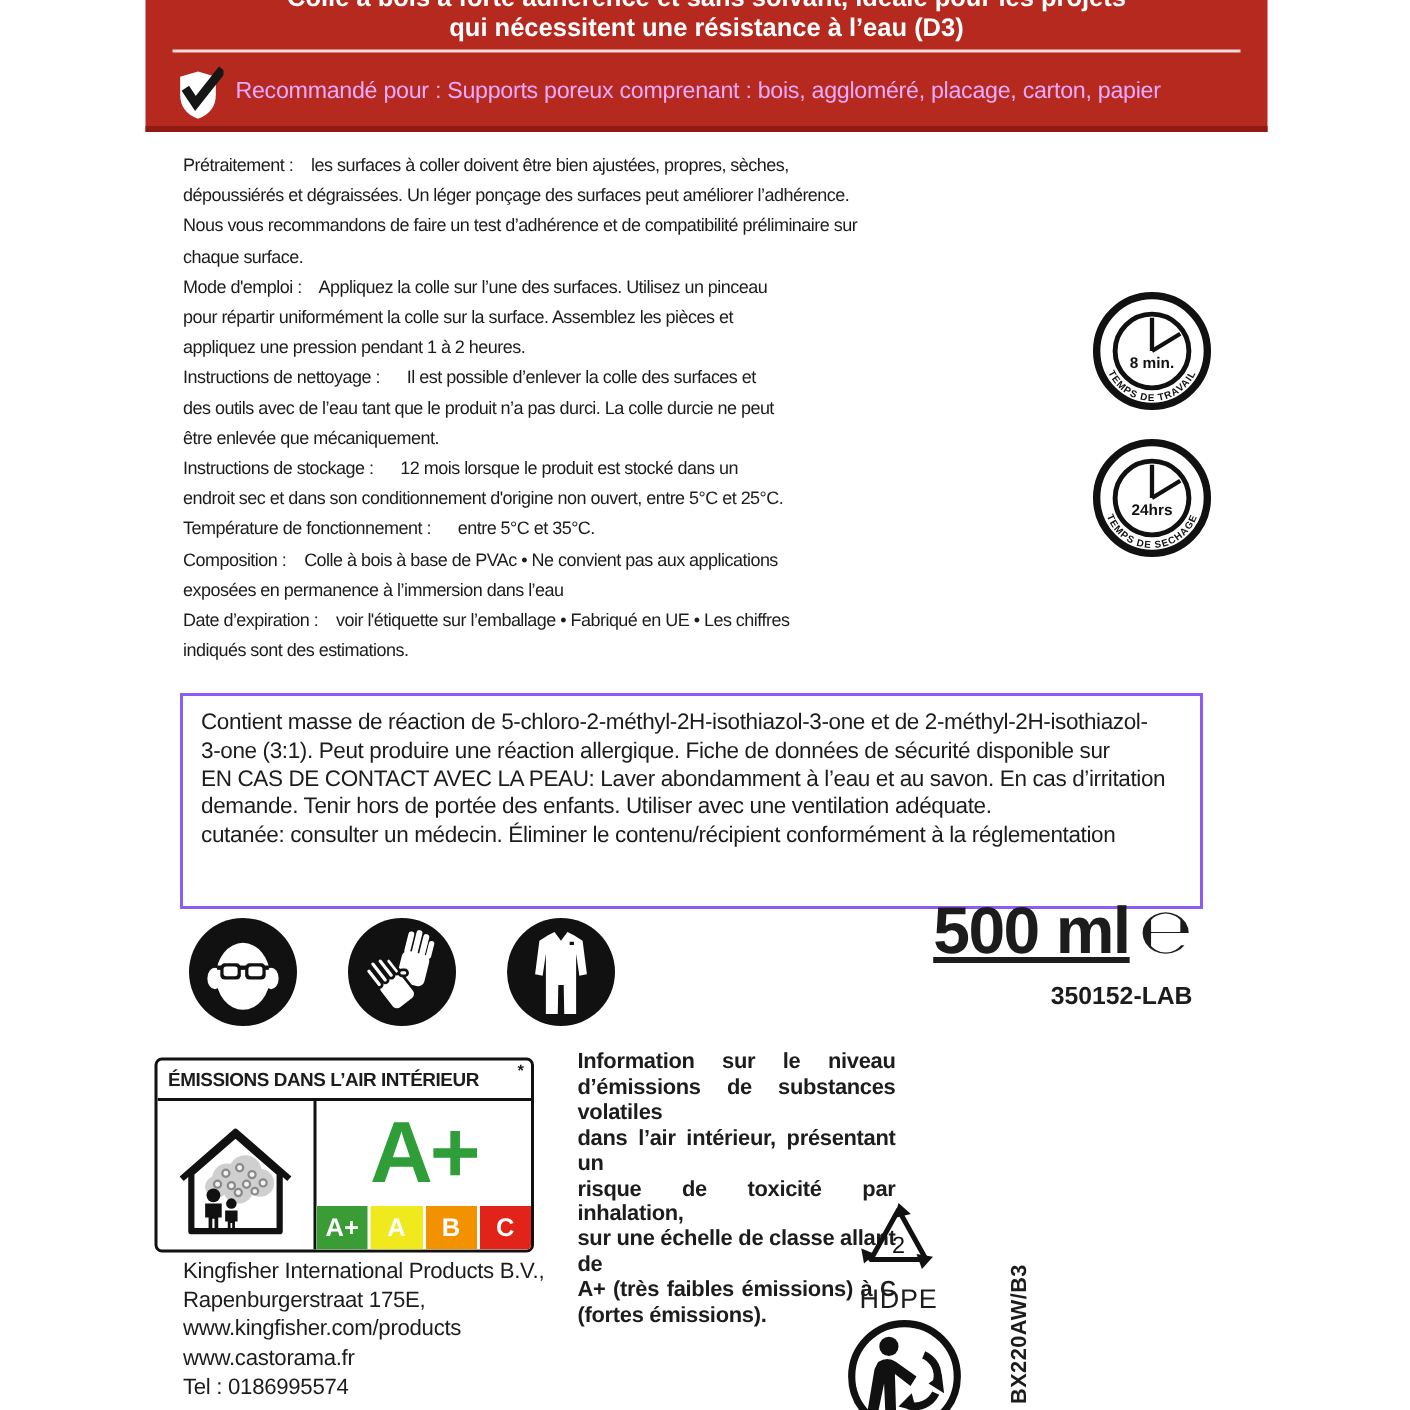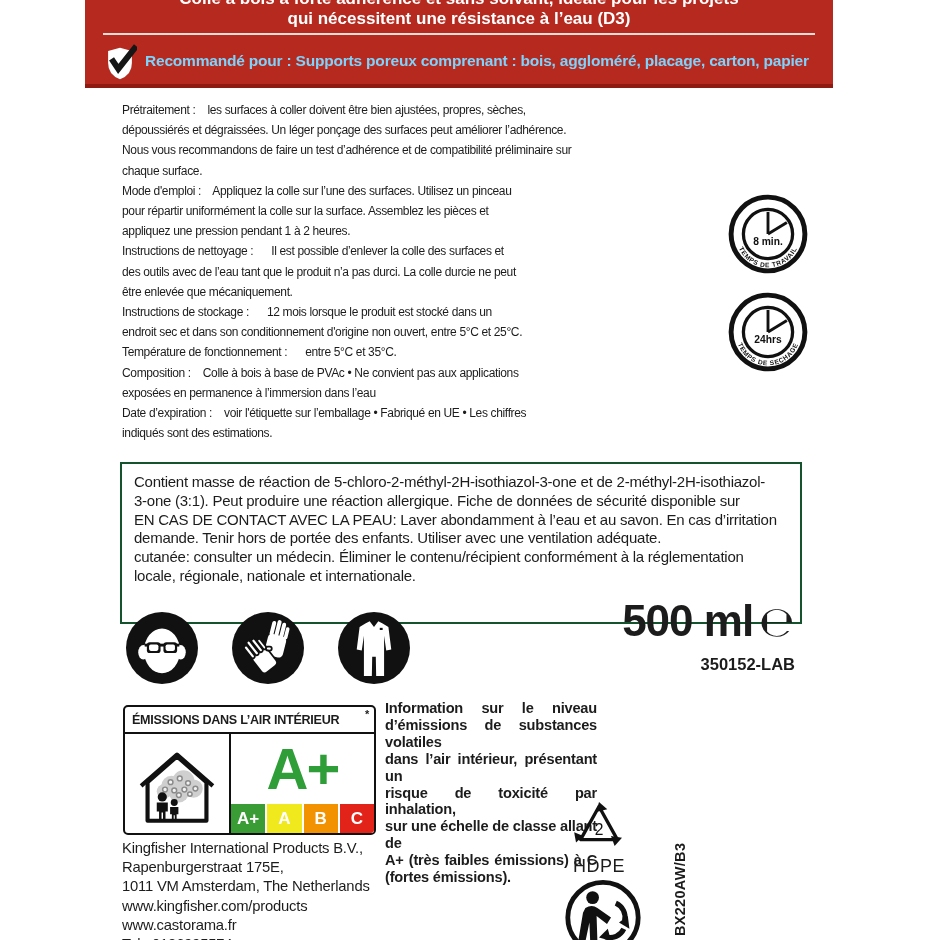--- a/index.html
+++ b/index.html
@@ -1,56 +1,56 @@
 <!DOCTYPE html>
 <html><head>
 <meta charset="utf-8">
 <style>
   html,body{margin:0;padding:0;background:#fff;}
   #page{position:relative;width:940px;height:940px;background:#ffffff;overflow:hidden;
         font-family:"Liberation Sans",sans-serif;color:#1c1c1c;}
 
   
-  .banner{position:absolute;left:85px;top:0;width:748px;height:84px;background:#b5291f;
+  .banner{position:absolute;left:97px;top:0;width:748px;height:84px;background:#b5291f;
           border-bottom:4px solid #8f1a12;}
   .banner-line1{position:absolute;left:0;top:-11px;width:100%;text-align:center;
                 color:#fff;font-weight:bold;font-size:17px;white-space:nowrap;}
   .banner-line2{position:absolute;left:0;top:9px;width:100%;text-align:center;
                 color:#fff;font-weight:bold;font-size:17px;white-space:nowrap;}
   .banner-divider{position:absolute;left:18px;right:18px;top:33px;height:2px;background:#f3ddd9;}
   .banner-shield{position:absolute;left:18px;top:44px;width:34px;height:38px;}
-  .banner-reco{position:absolute;left:60px;top:52px;width:680px;color:#7dd3fc;
-               font-weight:bold;font-size:15.5px;white-space:nowrap;letter-spacing:-0.2px;}
+  .banner-reco{position:absolute;left:60px;top:52px;width:680px;color:#f0abfc;
+               font-weight:normal;font-size:15.5px;white-space:nowrap;letter-spacing:-0.2px;}
 
   
   .body-text{position:absolute;left:122px;top:100px;width:640px;}
   .body-line{font-size:12px;line-height:20.2px;letter-spacing:-0.35px;white-space:pre;}
 
   
   .badge{position:absolute;width:82px;height:82px;}
   #badge-work{left:727px;top:193px;}
   #badge-dry{left:727px;top:291px;}
 
   
-  .warnbox{position:absolute;left:120px;top:462px;width:682px;height:162px;
-           border:2px solid #14532d;box-sizing:border-box;padding:9px 12px;}
+  .warnbox{position:absolute;left:120px;top:462px;width:682px;height:144px;
+           border:2px solid #8b5cf6;box-sizing:border-box;padding:9px 12px;}
   .warn-line{font-size:15px;line-height:18.8px;letter-spacing:-0.25px;white-space:pre;}
 
   
   .volume{position:absolute;left:590px;top:596px;width:205px;text-align:right;white-space:nowrap;}
-  .volume-amount{font-weight:bold;font-size:44px;letter-spacing:-1px;}
+  .volume-amount{font-weight:bold;font-size:44px;letter-spacing:-1px;text-decoration:underline;}
   .volume-e{font-family:"DejaVu Sans",sans-serif;font-weight:normal;font-size:42px;margin-left:6px;}
   .volume-ref{position:absolute;left:590px;top:655px;width:205px;text-align:right;font-size:16.5px;font-weight:bold;}
 
   
   .picto{position:absolute;width:72px;height:72px;top:612px;}
   #picto-goggles{left:126px;} #picto-gloves{left:232px;} #picto-suit{left:338px;}
 
   
-  .emis{position:absolute;left:123px;top:705px;width:253px;height:130px;border:2.5px solid #111;
+  .emis{position:absolute;left:103px;top:705px;width:253px;height:130px;border:2.5px solid #111;
         border-radius:5px;box-sizing:border-box;background:#fff;overflow:hidden;}
   .emis-title{height:25px;border-bottom:2px solid #111;display:flex;align-items:center;
               font-weight:bold;font-size:12.6px;letter-spacing:-0.3px;padding-left:7px;position:relative;}
   .emis-star{position:absolute;right:5px;top:1px;font-size:11px;}
   .emis-bodyrow{display:flex;height:calc(100% - 27px);}
   .emis-house{width:104px;border-right:2px solid #111;display:flex;align-items:center;justify-content:center;}
   .emis-right{flex:1;display:flex;flex-direction:column;}
   .emis-grade{flex:1;display:flex;align-items:center;justify-content:center;
               color:#2f9e38;font-weight:bold;font-size:58px;letter-spacing:-2px;line-height:1;}
   .emis-scale{display:flex;height:29px;gap:2px;background:#fff;}
@@ -137,21 +137,20 @@
       <textPath href="#arc2" startOffset="50%" text-anchor="middle">TEMPS DE SECHAGE</textPath>
     </text>
   </svg>
 
   <div class="warnbox">
     <div class="warn-line">Contient masse de réaction de 5-chloro-2-méthyl-2H-isothiazol-3-one et de 2-méthyl-2H-isothiazol-</div>
     <div class="warn-line">3-one (3:1). Peut produire une réaction allergique. Fiche de données de sécurité disponible sur</div>
     <div class="warn-line">EN CAS DE CONTACT AVEC LA PEAU: Laver abondamment à l’eau et au savon. En cas d’irritation</div>
     <div class="warn-line">demande. Tenir hors de portée des enfants. Utiliser avec une ventilation adéquate.</div>
     <div class="warn-line">cutanée: consulter un médecin. Éliminer le contenu/récipient conformément à la réglementation</div>
-    <div class="warn-line">locale, régionale, nationale et internationale.</div>
   </div>
 
   <div class="volume">
     <span class="volume-amount">500 ml</span><span class="volume-e">℮</span>
   </div>
   <div class="volume-ref">350152-LAB</div>
 
   <svg class="picto" id="picto-goggles" viewBox="0 0 100 100">
     <circle cx="50" cy="50" r="50" fill="#111"></circle>
     <ellipse cx="50" cy="54" rx="25" ry="31" fill="#fff"></ellipse>
@@ -264,19 +263,18 @@
     <polygon points="81,50 83,66 70,58" fill="#111"></polygon>
     <path d="M76,66 A 19 19 0 0 1 53,76" fill="none" stroke="#111" stroke-width="6.5"></path>
     <polygon points="60,81 45,77 56,66" fill="#111"></polygon>
   </svg>
 
   <div class="batch">BX220AW/B3</div>
 
   <div class="address">
     <div class="addr-line">Kingfisher International Products B.V.,</div>
     <div class="addr-line">Rapenburgerstraat 175E,</div>
-    <div class="addr-line">1011 VM Amsterdam, The Netherlands</div>
     <div class="addr-line">www.kingfisher.com/products</div>
     <div class="addr-line">www.castorama.fr</div>
     <div class="addr-line">Tel : 0186995574</div>
   </div>
 
 </div>
 
 </body></html>

